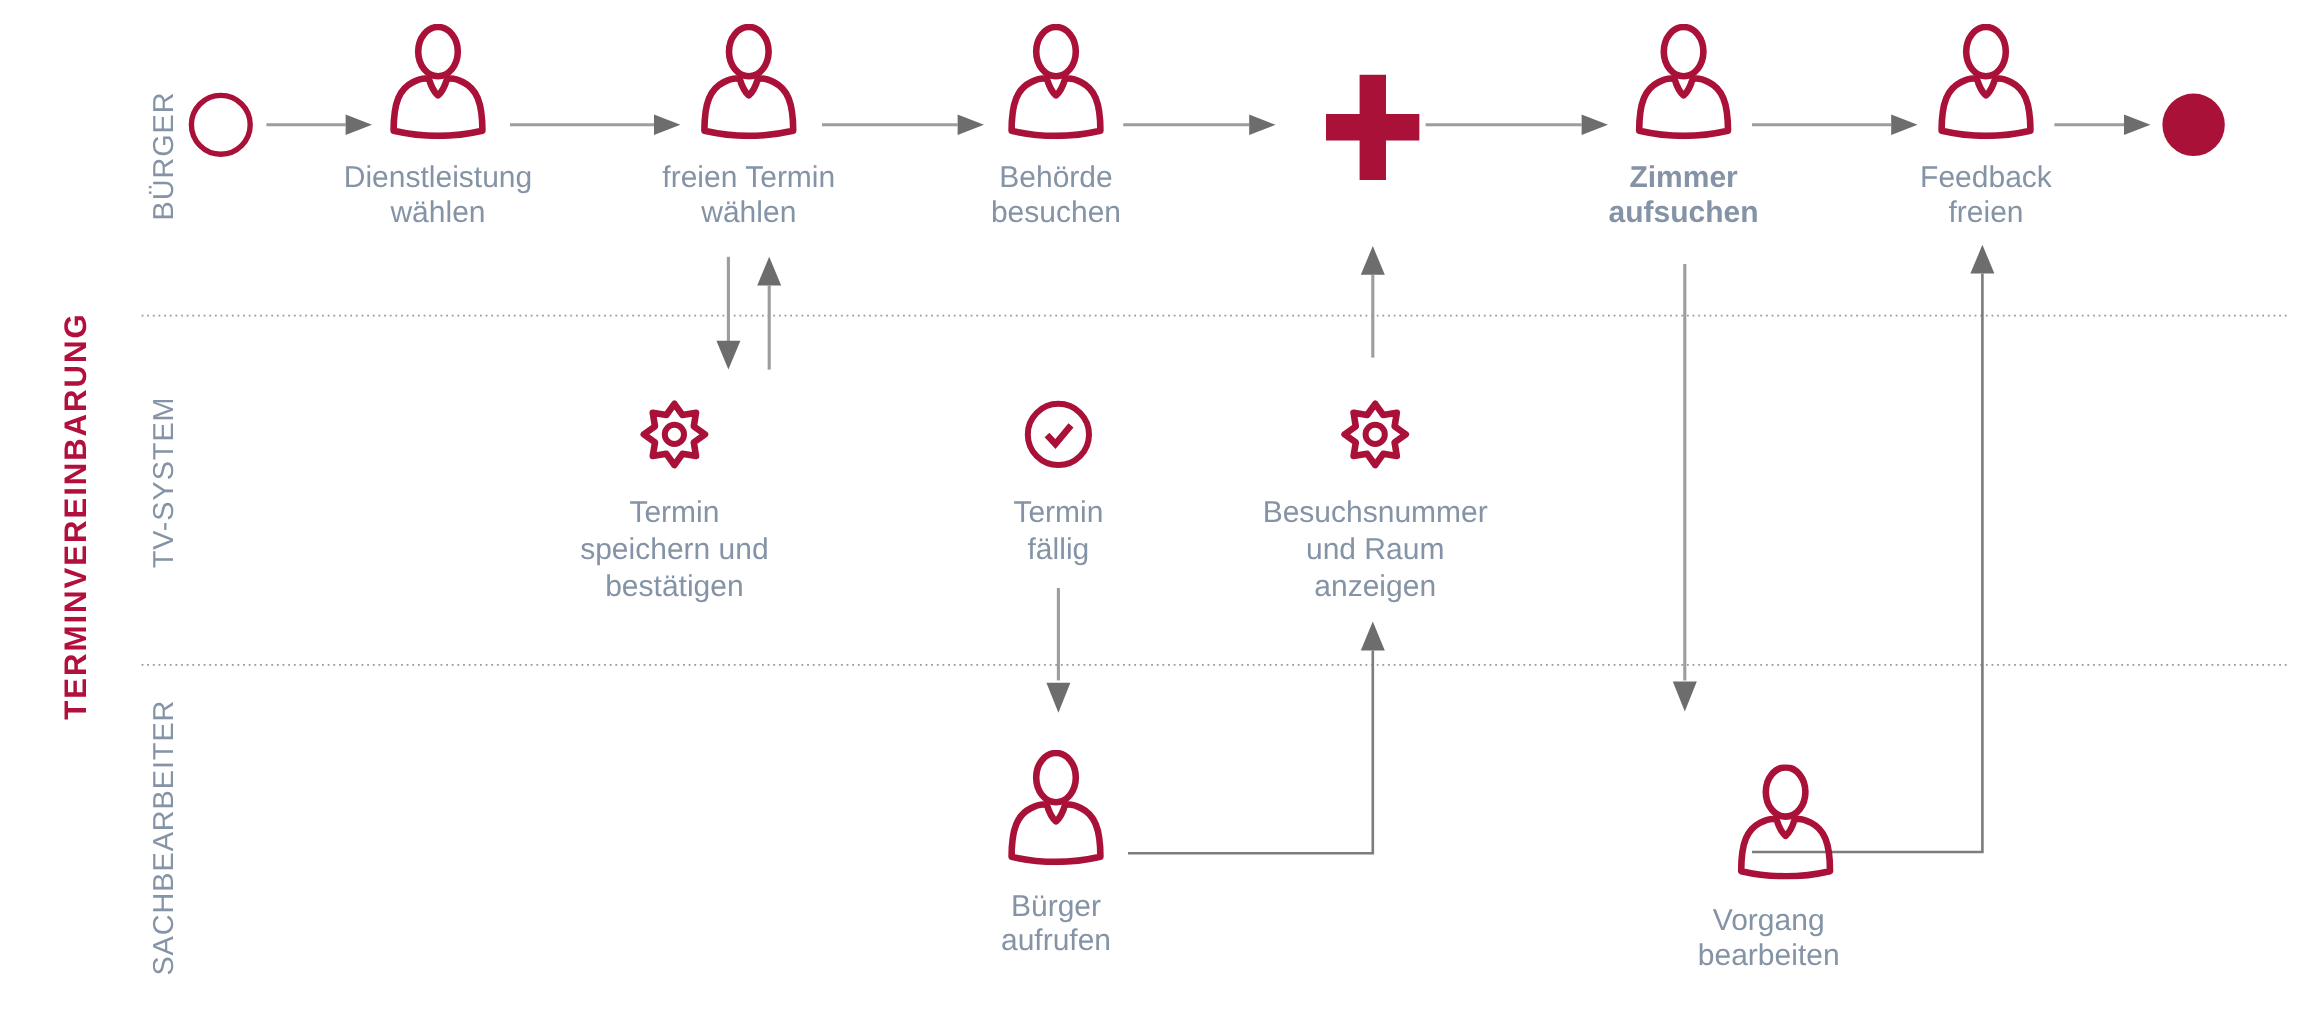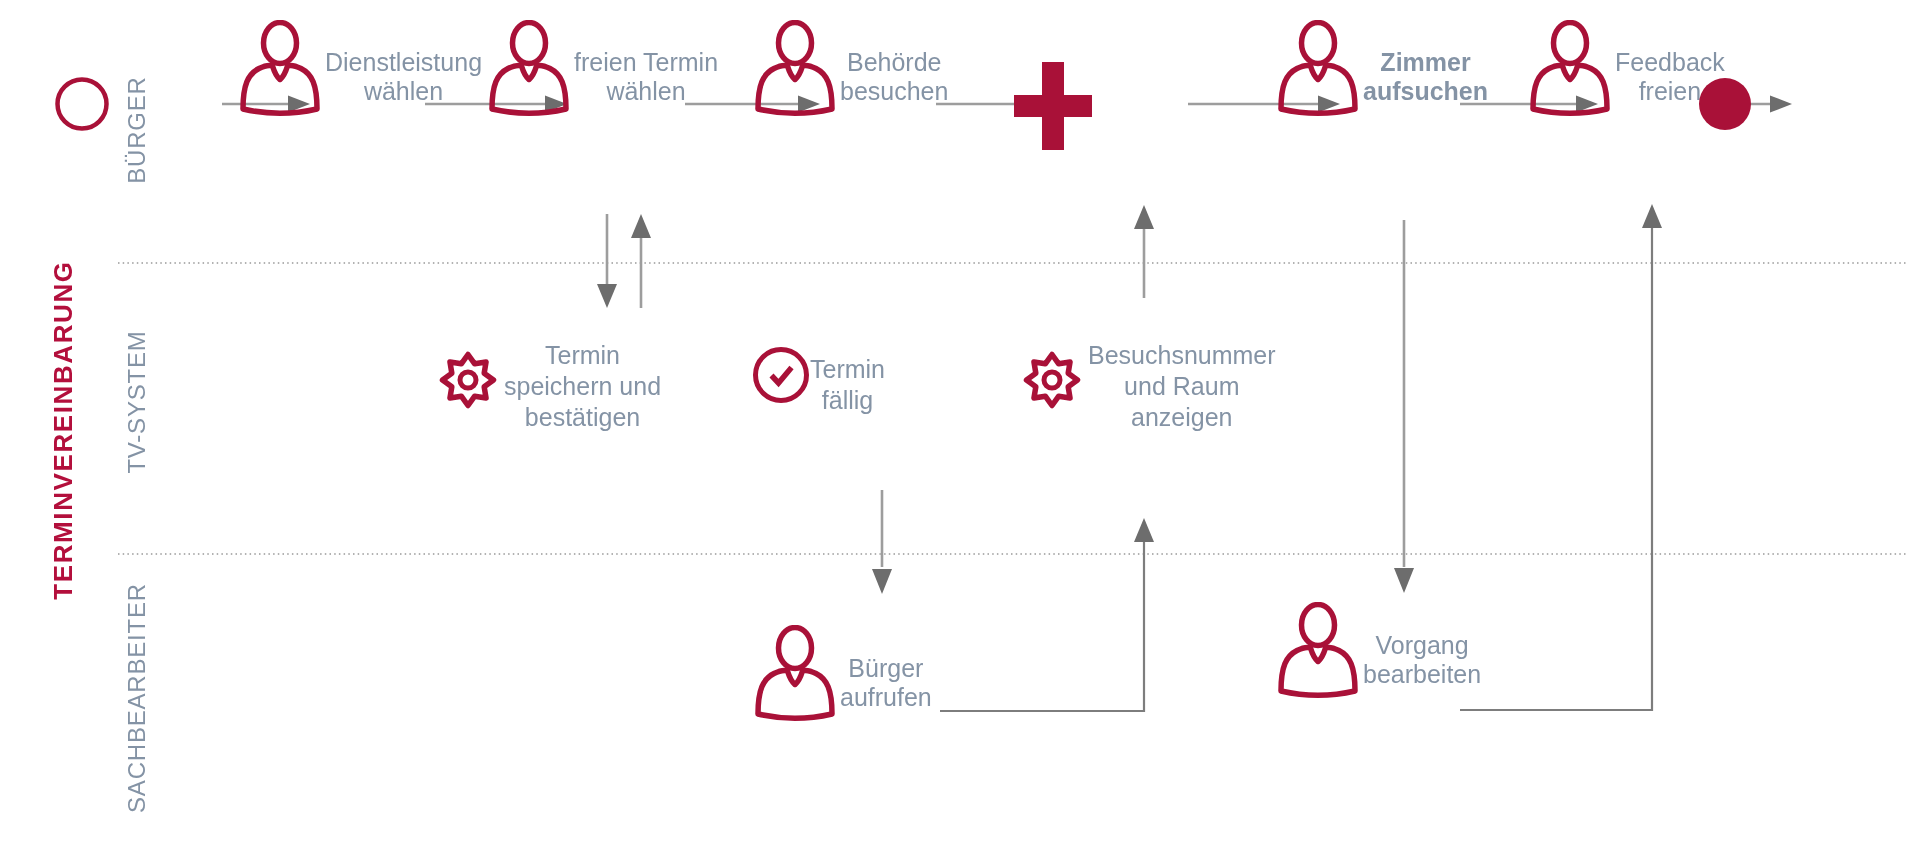--- a/index.html
+++ b/index.html
@@ -3,21 +3,21 @@
 <meta charset="utf-8">
 <style>
   html,body{margin:0;padding:0;background:#fff;}
   .stage{position:relative;width:1920px;height:856px;background:#ffffff;overflow:hidden;
          font-family:"Liberation Sans", sans-serif;}
   svg.connectors{position:absolute;left:0;top:0;z-index:1;}
   .vlabel{position:absolute;white-space:nowrap;transform:translate(-50%,-50%) rotate(-90deg);
           z-index:2;}
   .diagram-title{color:#b30f3c;font-size:26px;font-weight:bold;letter-spacing:1.6px;}
   .lane-label{color:#8493a5;font-size:24px;font-weight:400;letter-spacing:0.8px;}
-  .node{position:absolute;width:260px;display:flex;flex-direction:row;align-items:center;z-index:3;}
+  .node{position:absolute;width:260px;display:flex;flex-direction:column;align-items:center;z-index:3;}
   .lbl{color:#8493a5;font-size:25px;line-height:29px;text-align:center;white-space:pre-line;}
   .lbl.mid{line-height:31px;}
   .icon{display:block;}
   .stroke{fill:none;stroke:#a91138;}
 </style>
 </head>
 <body>
 
 <div class="stage">
 
@@ -99,21 +99,21 @@
 
   <div class="node" style="left:235px;top:20px;">
     <svg class="icon" width="90" height="96" viewBox="0 0 90 96">
       <ellipse cx="45" cy="23" rx="16.5" ry="20.5" class="stroke" stroke-width="5.5"></ellipse>
       <path d="M8 89 C8 65 13 54 24 48.5 C30 45.5 35 45 37.5 46 C39.5 52.5 42.5 57.5 45 59.5 C47.5 57.5 50.5 52.5 52.5 46 C55 45 60 45.5 66 48.5 C77 54 82 65 82 89 C58 94.5 32 94.5 8 89 Z" class="stroke" stroke-width="5.5" stroke-linejoin="round"></path>
     </svg>
     <div class="lbl" style="margin-top:18px;">Dienstleistung
 wählen</div>
   </div>
 
-  <div class="node" style="left:484px;top:20px;">
+  <div class="node" style="left:494px;top:20px;">
     <svg class="icon" width="90" height="96" viewBox="0 0 90 96">
       <ellipse cx="45" cy="23" rx="16.5" ry="20.5" class="stroke" stroke-width="5.5"></ellipse>
       <path d="M8 89 C8 65 13 54 24 48.5 C30 45.5 35 45 37.5 46 C39.5 52.5 42.5 57.5 45 59.5 C47.5 57.5 50.5 52.5 52.5 46 C55 45 60 45.5 66 48.5 C77 54 82 65 82 89 C58 94.5 32 94.5 8 89 Z" class="stroke" stroke-width="5.5" stroke-linejoin="round"></path>
     </svg>
     <div class="lbl" style="margin-top:18px;">freien Termin
 wählen</div>
   </div>
 
   <div class="node" style="left:750px;top:20px;">
     <svg class="icon" width="90" height="96" viewBox="0 0 90 96">
@@ -185,21 +185,21 @@
 
   <div class="node" style="left:750px;top:625px;">
     <svg class="icon" width="90" height="96" viewBox="0 0 90 96">
       <ellipse cx="45" cy="23" rx="16.5" ry="20.5" class="stroke" stroke-width="5.5"></ellipse>
       <path d="M8 89 C8 65 13 54 24 48.5 C30 45.5 35 45 37.5 46 C39.5 52.5 42.5 57.5 45 59.5 C47.5 57.5 50.5 52.5 52.5 46 C55 45 60 45.5 66 48.5 C77 54 82 65 82 89 C58 94.5 32 94.5 8 89 Z" class="stroke" stroke-width="5.5" stroke-linejoin="round"></path>
     </svg>
     <div class="lbl" style="margin-top:20px;">Bürger
 aufrufen</div>
   </div>
 
-  <div class="node" style="left:1273px;top:602px;">
+  <div class="node" style="left:1273px;top:637px;align-items:flex-end;">
     <svg class="icon" width="90" height="96" viewBox="0 0 90 96">
       <ellipse cx="45" cy="23" rx="16.5" ry="20.5" class="stroke" stroke-width="5.5"></ellipse>
       <path d="M8 89 C8 65 13 54 24 48.5 C30 45.5 35 45 37.5 46 C39.5 52.5 42.5 57.5 45 59.5 C47.5 57.5 50.5 52.5 52.5 46 C55 45 60 45.5 66 48.5 C77 54 82 65 82 89 C58 94.5 32 94.5 8 89 Z" class="stroke" stroke-width="5.5" stroke-linejoin="round"></path>
     </svg>
     <div class="lbl" style="margin-top:20px;">Vorgang
 bearbeiten</div>
   </div>
 
 </div>
 

